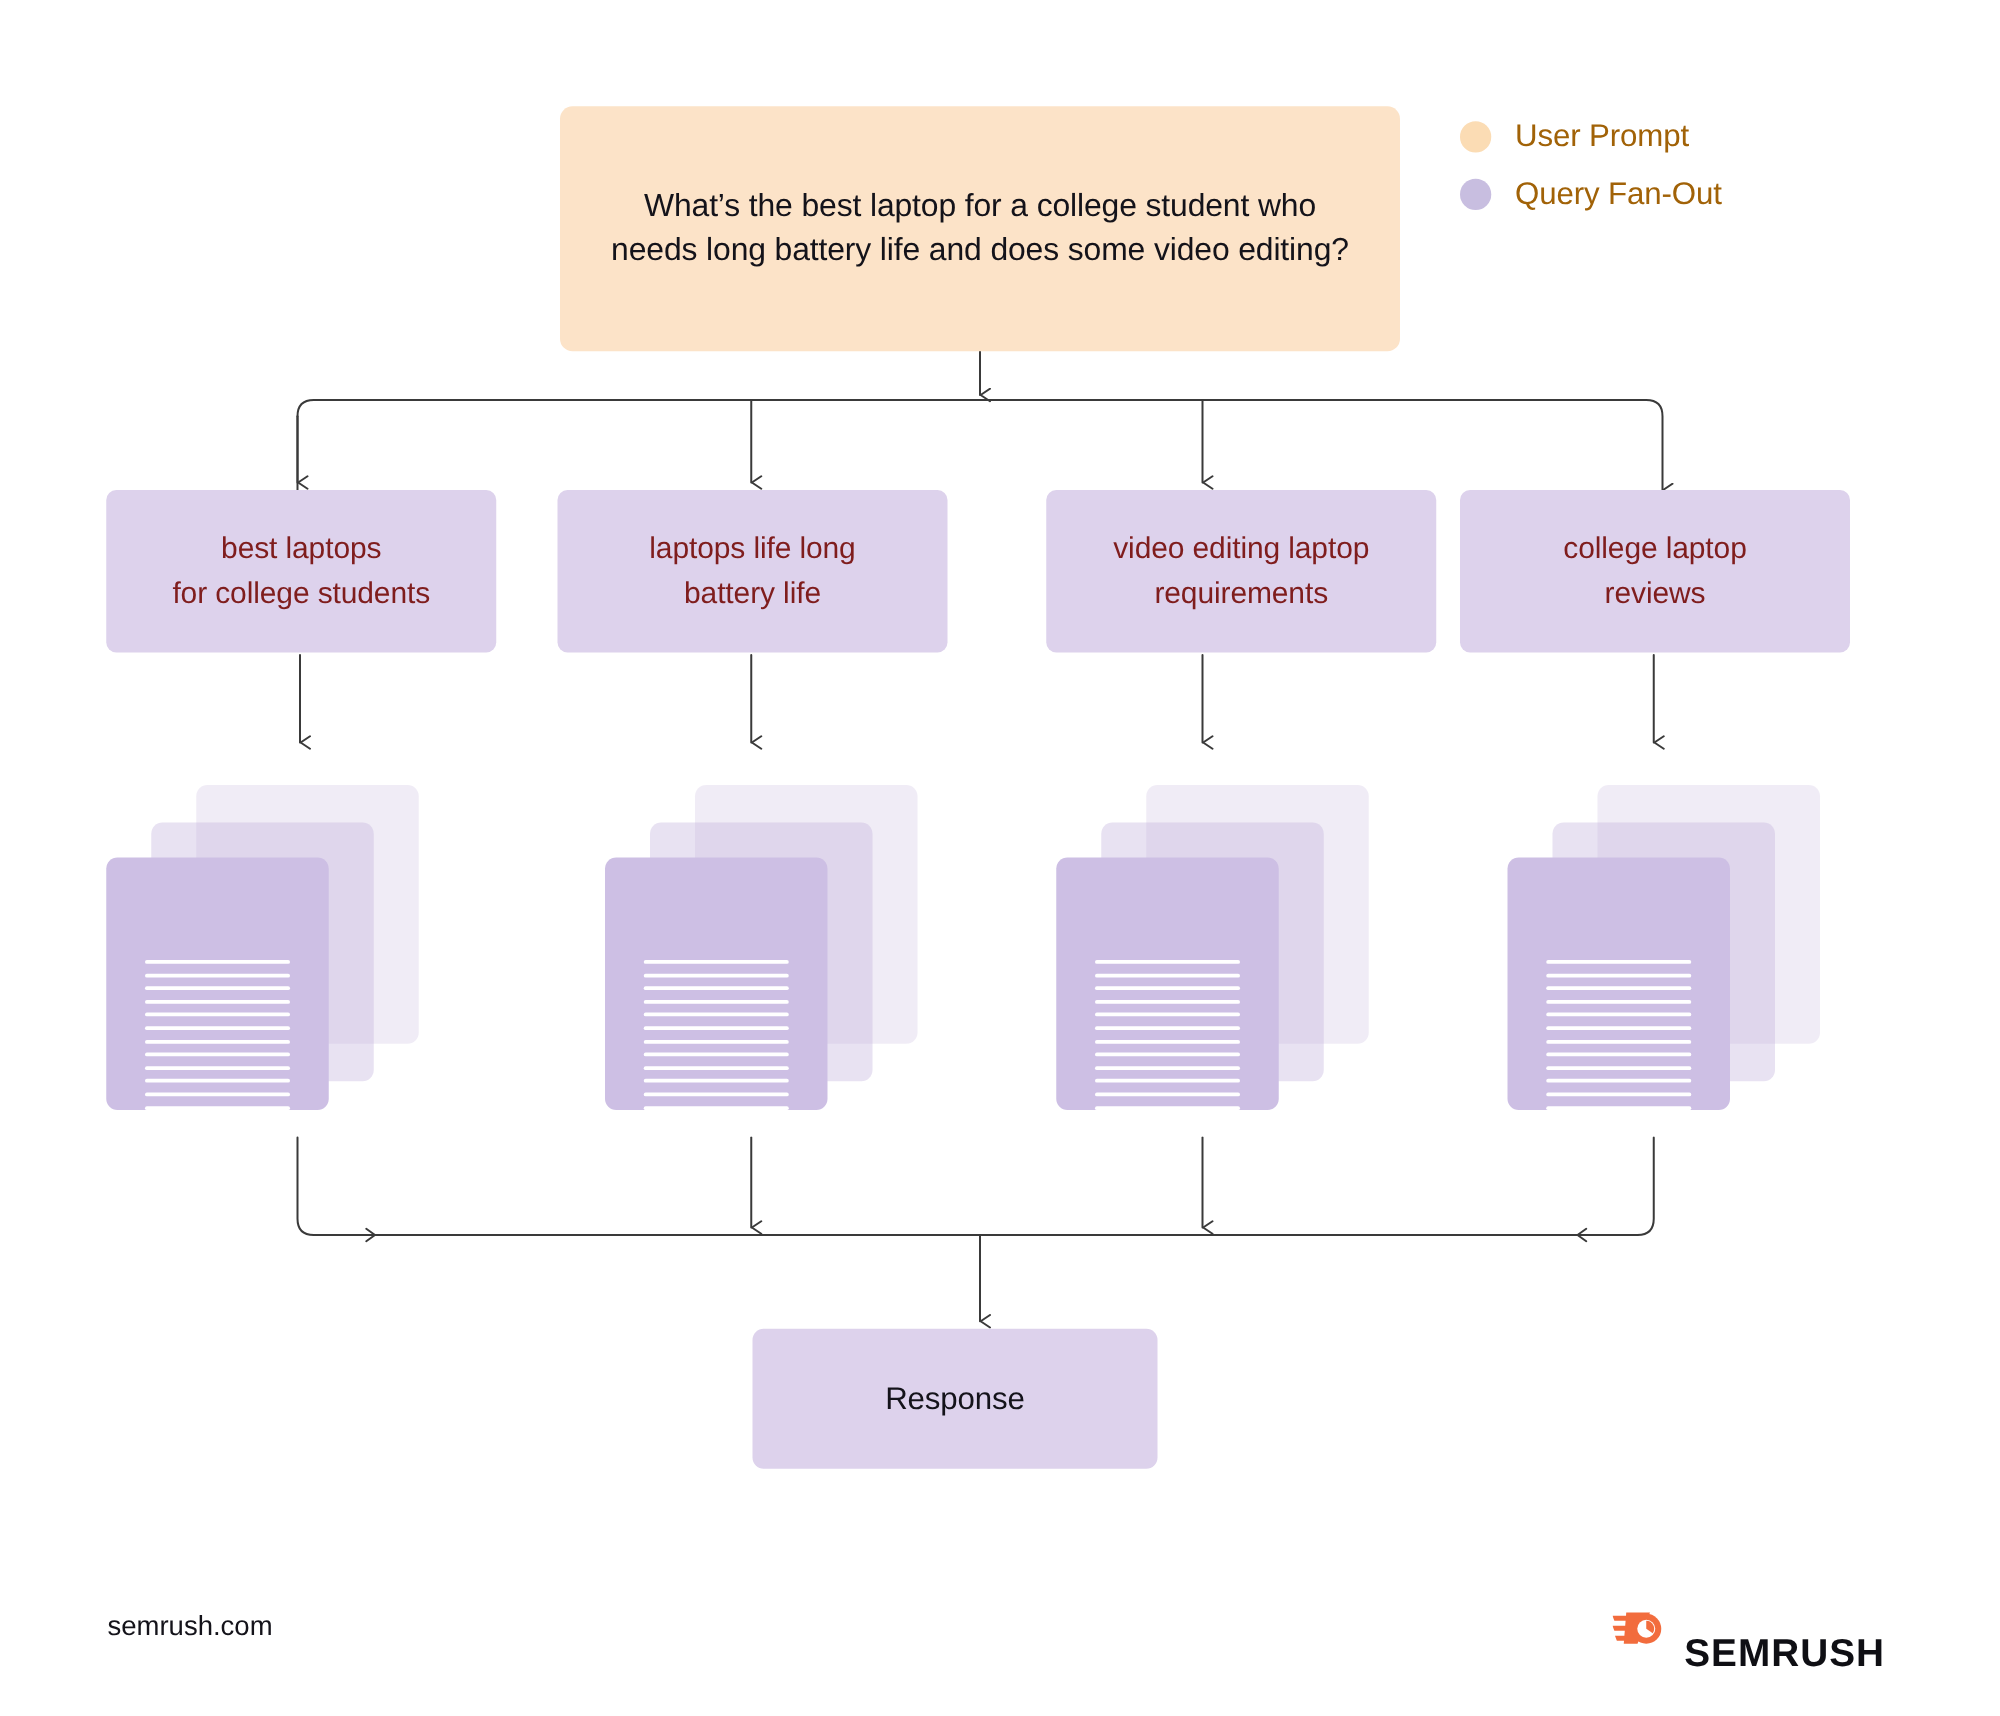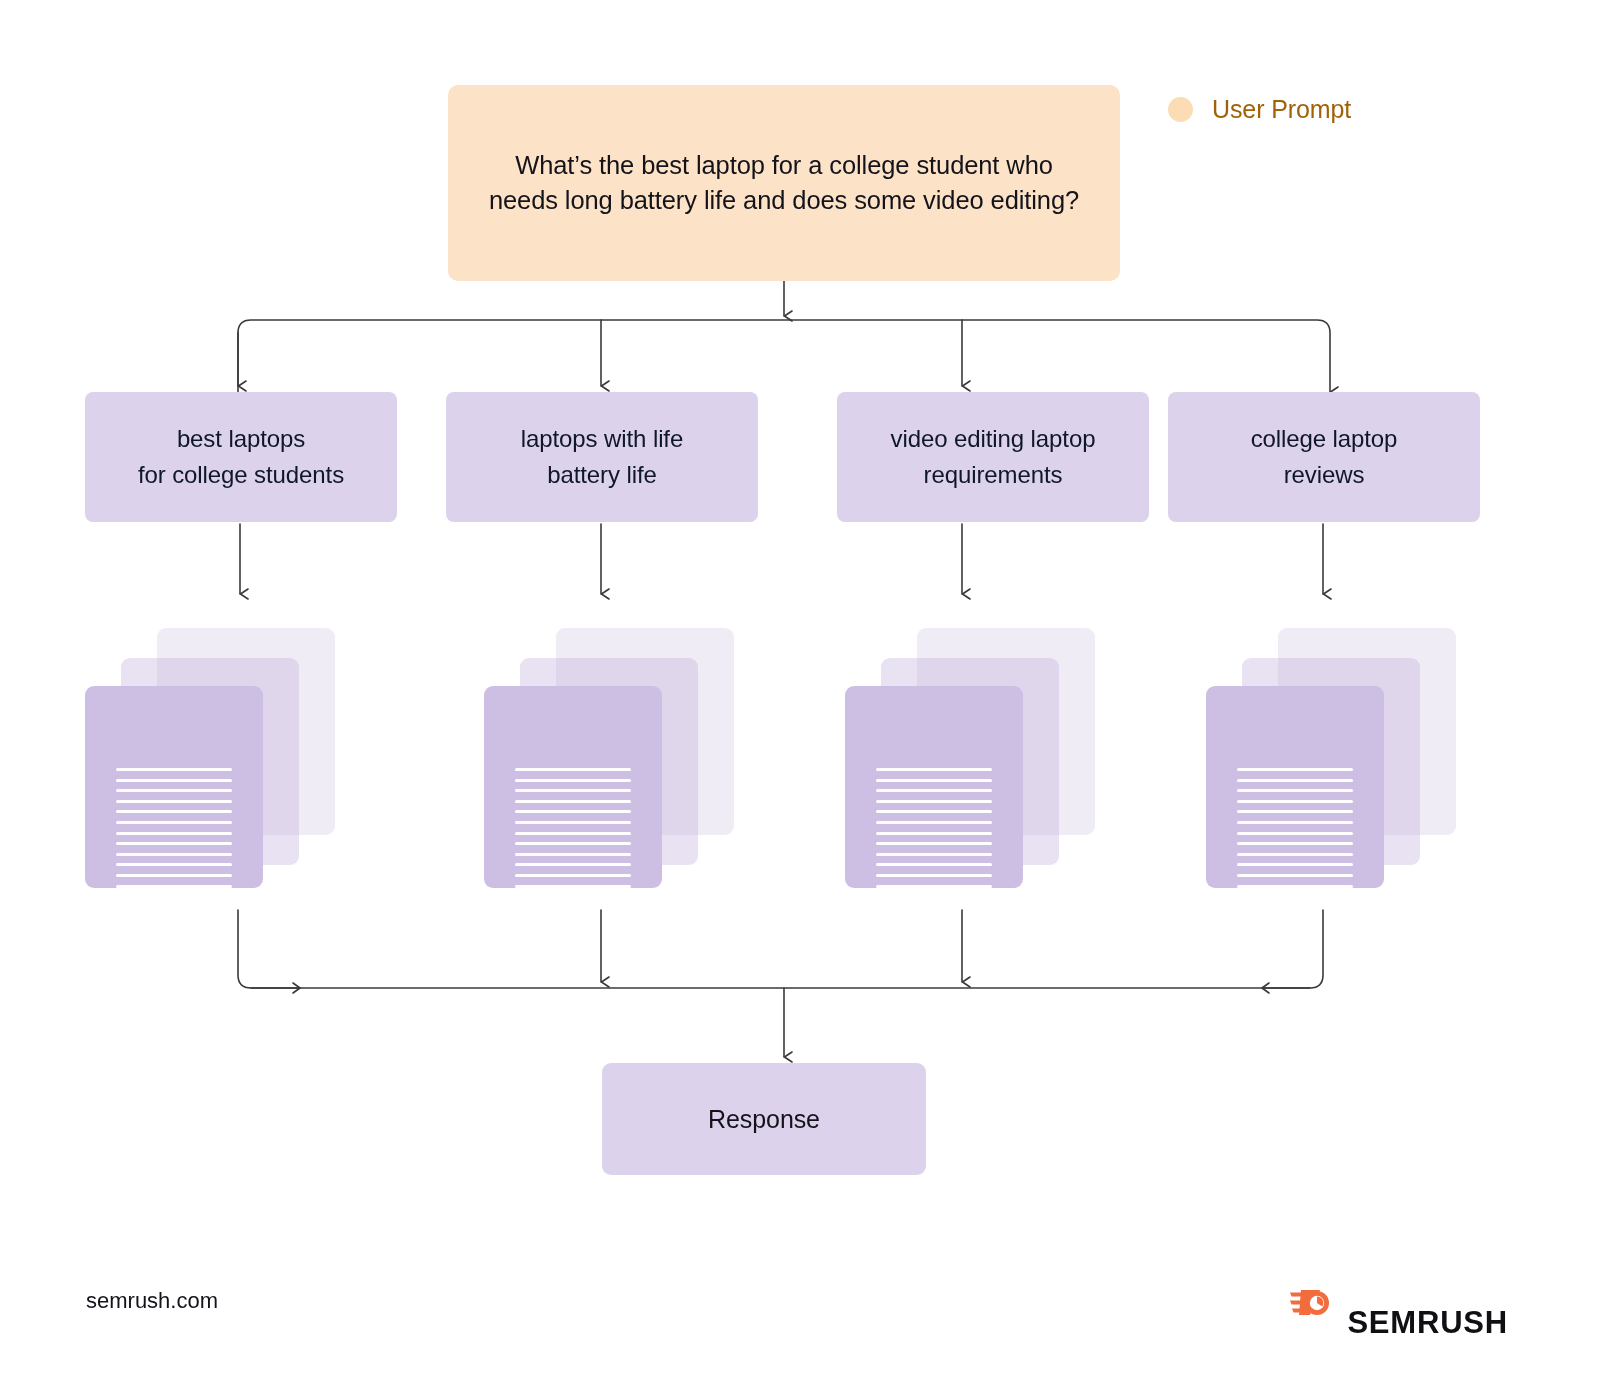--- a/index.html
+++ b/index.html
@@ -92,21 +92,21 @@
     display: flex;
     align-items: center;
     justify-content: center;
     box-sizing: border-box;
     padding: 0 14px;
   }
   .query-text {
     font-size: 24px;
     line-height: 1.48;
     text-align: center;
-    color: #0f172a;
+    color: #7f1d1d;
     letter-spacing: -0.1px;
   }
   .q0 { left: 85px; }
   .q1 { left: 446px; }
   .q2 { left: 837px; }
   .q3 { left: 1168px; }
 
   
   .doc-stack {
     position: absolute;
@@ -253,31 +253,35 @@
 
   <div class="prompt-box">
     <div class="prompt-text">What’s the best laptop for a college student who needs long battery life and does some video editing?</div>
   </div>
 
   <div class="legend">
     <div class="legend-row">
       <span class="legend-dot prompt"></span>
       <span class="legend-label">User Prompt</span>
     </div>
+    <div class="legend-row">
+      <span class="legend-dot fanout"></span>
+      <span class="legend-label">Query Fan-Out</span>
+    </div>
   </div>
 
   <div class="query-box q0">
     <div class="query-text">
       <span>best laptops</span><br>
       <span>for college students</span>
     </div>
   </div>
   <div class="query-box q1">
     <div class="query-text">
-      <span>laptops with life</span><br>
+      <span>laptops life long</span><br>
       <span>battery life</span>
     </div>
   </div>
   <div class="query-box q2">
     <div class="query-text">
       <span>video editing laptop</span><br>
       <span>requirements</span>
     </div>
   </div>
   <div class="query-box q3">

